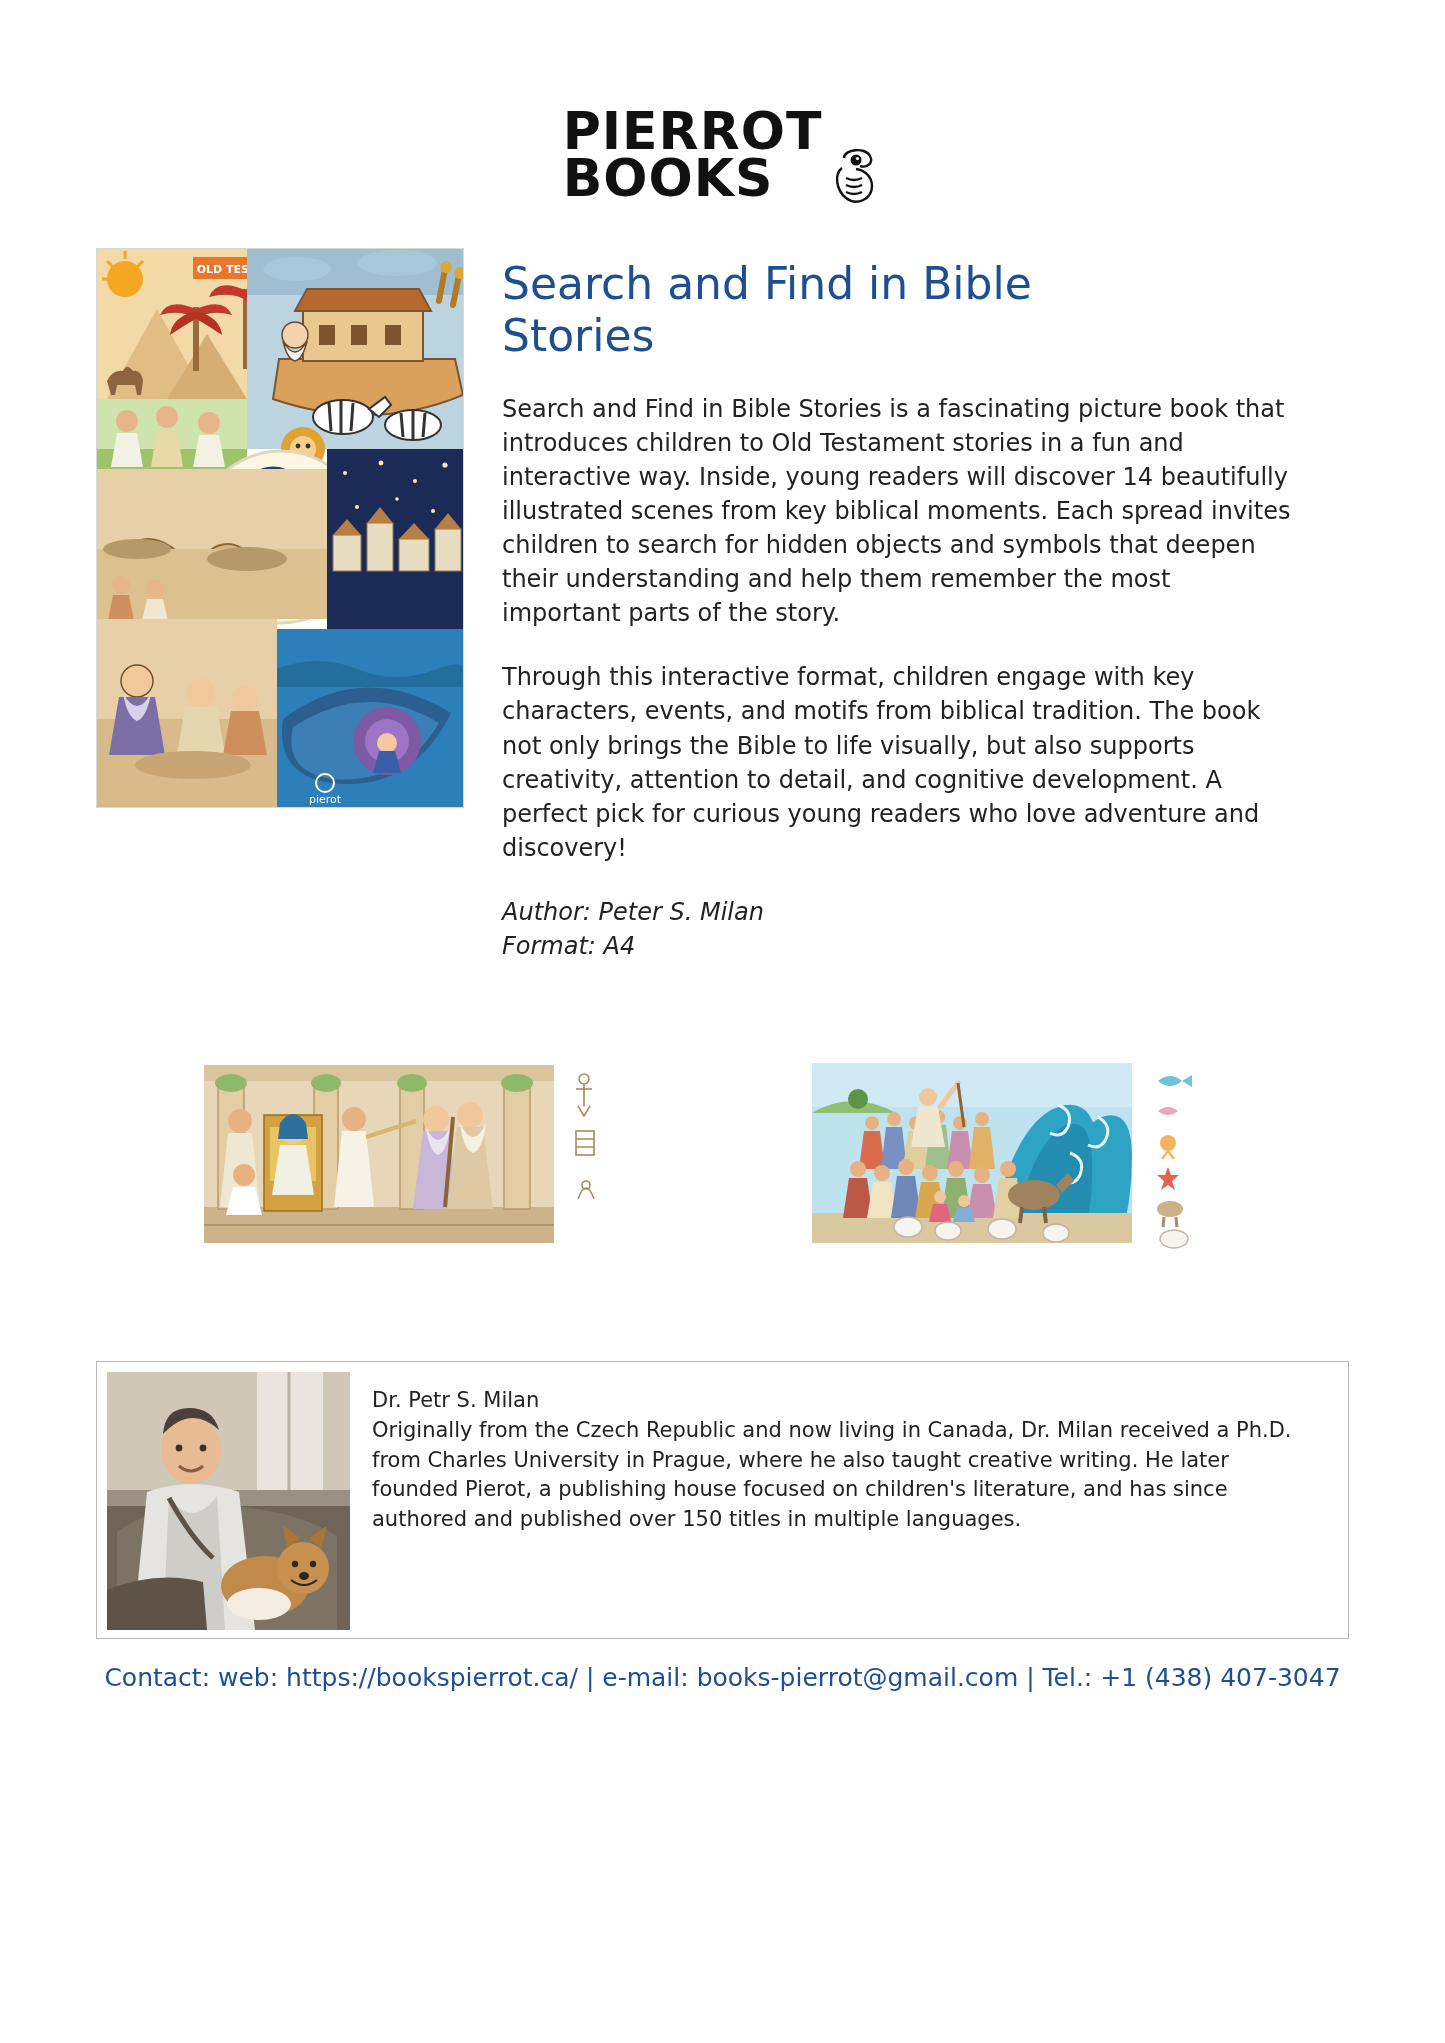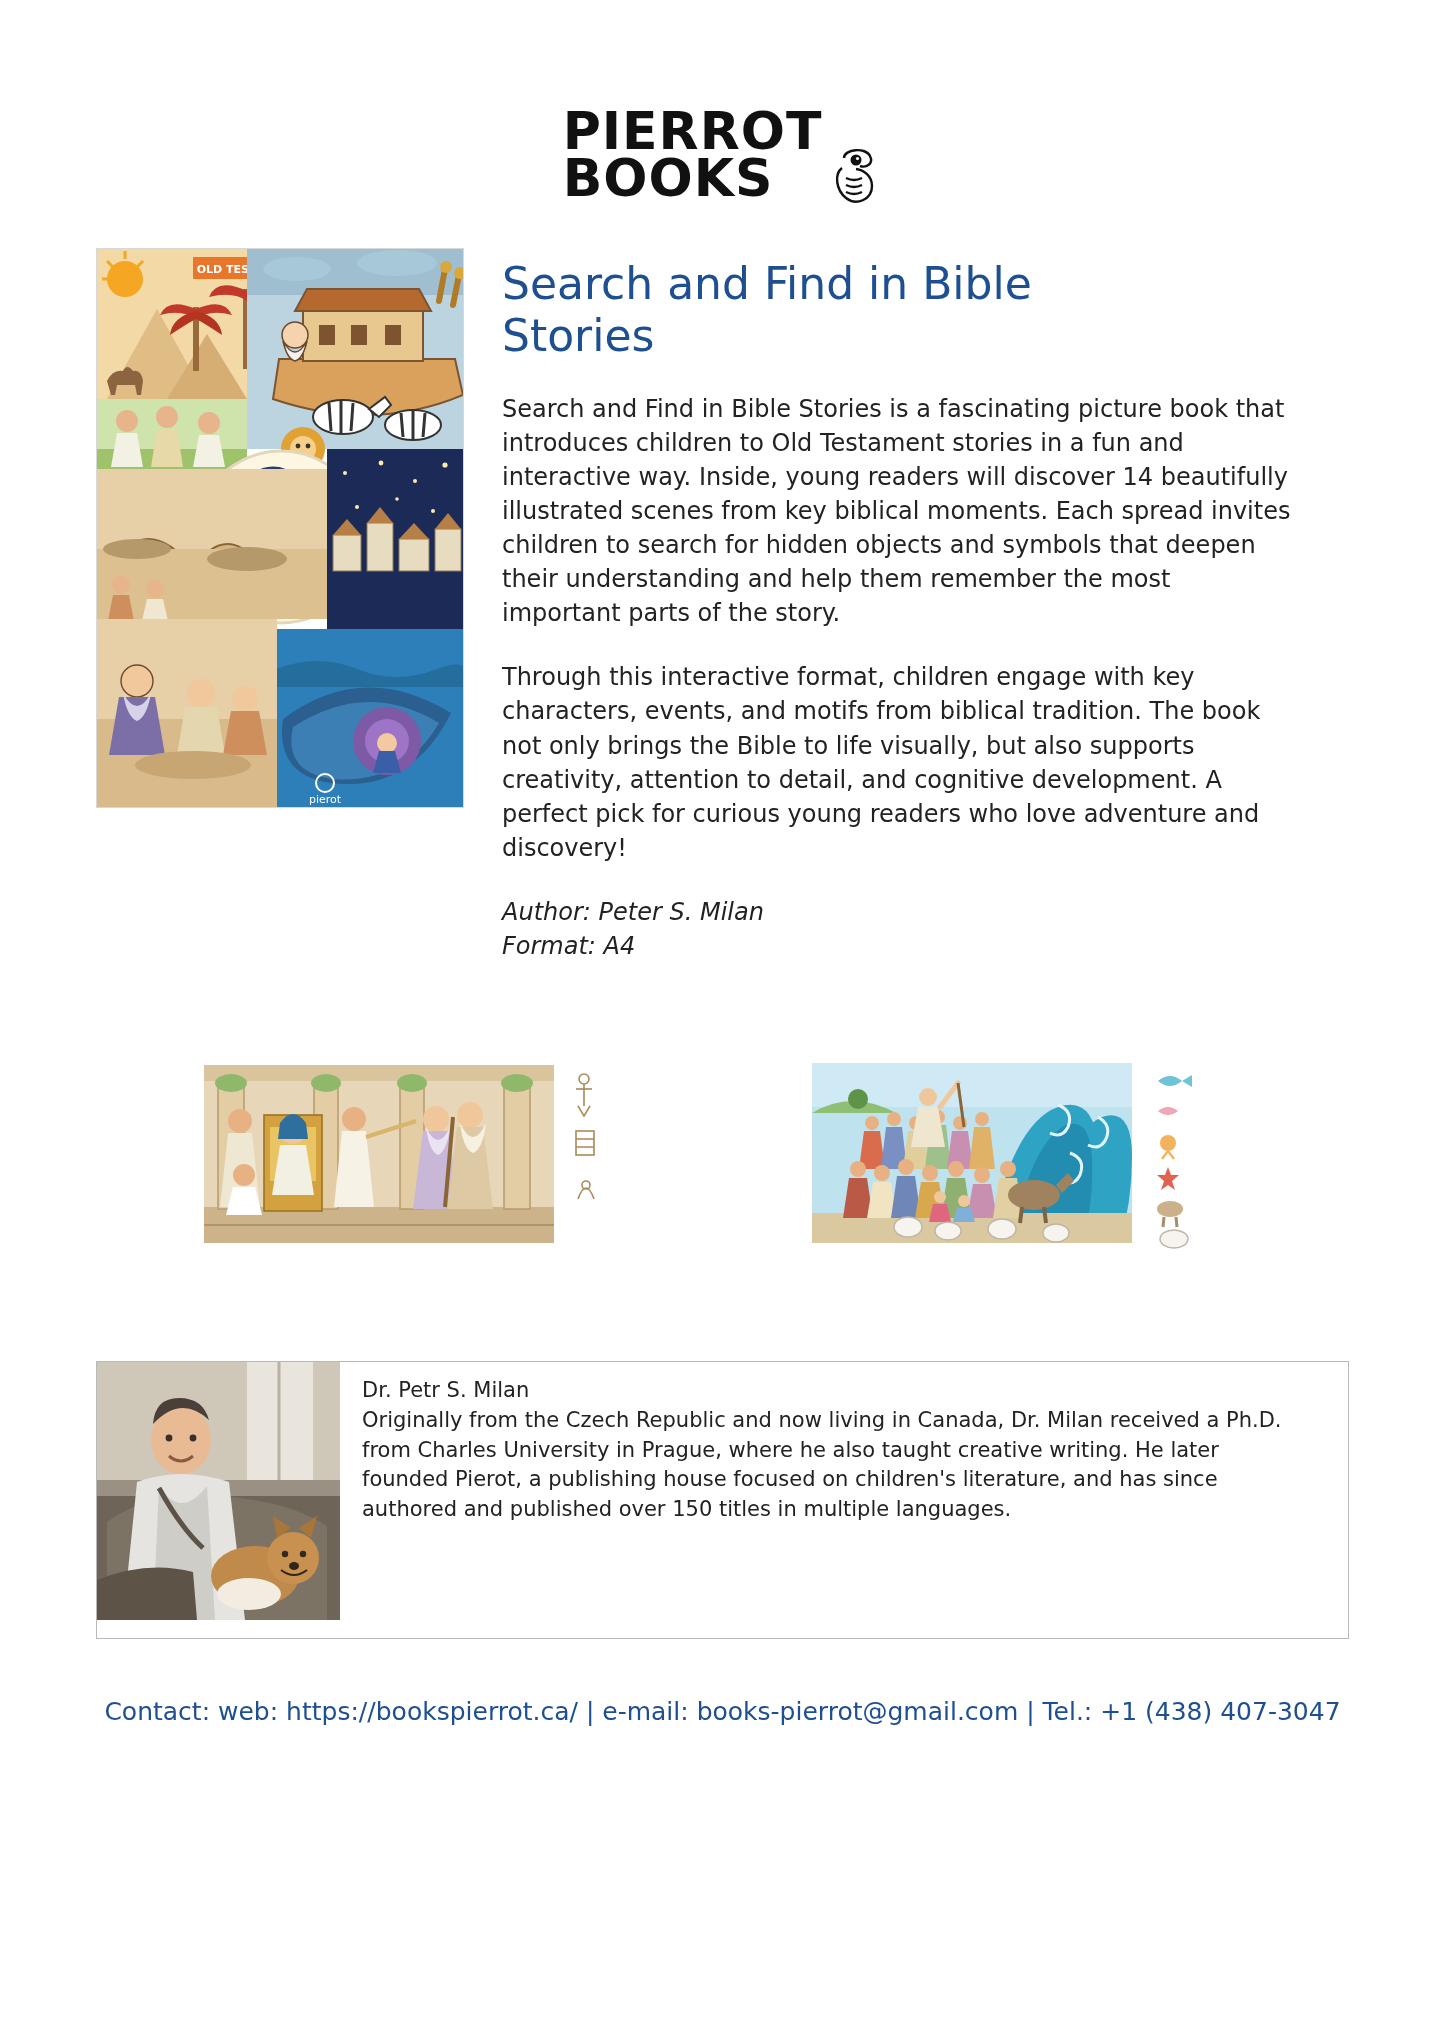--- a/index.html
+++ b/index.html
@@ -112,20 +112,21 @@
     height: 200px;
     position: relative;
     overflow: hidden;
   }
 
   
   .author-box {
     margin: 104px 96px 0 96px;
     border: 1px solid #b9b9b9;
     display: flex;
+    padding: 10px;
     height: 278px;
   }
   .author-photo {
     width: 243px;
     height: 258px;
     flex: 0 0 243px;
     position: relative;
     overflow: hidden;
     background: #6d6356;
   }
@@ -133,21 +134,21 @@
     padding: 14px 18px 0 22px;
     font-size: 21px;
     line-height: 1.42;
     color: #222;
   }
   .author-name { margin: 0; }
   .author-bio { margin: 0; max-width: 930px; }
 
   
   .contact {
-    margin-top: 58px;
+    margin-top: 24px;
     text-align: center;
     font-size: 25px;
     color: #1d4f91;
   }
 </style>
 </head>
 <body>
 
 <div class="logo-wrap">
   <div class="logo">

